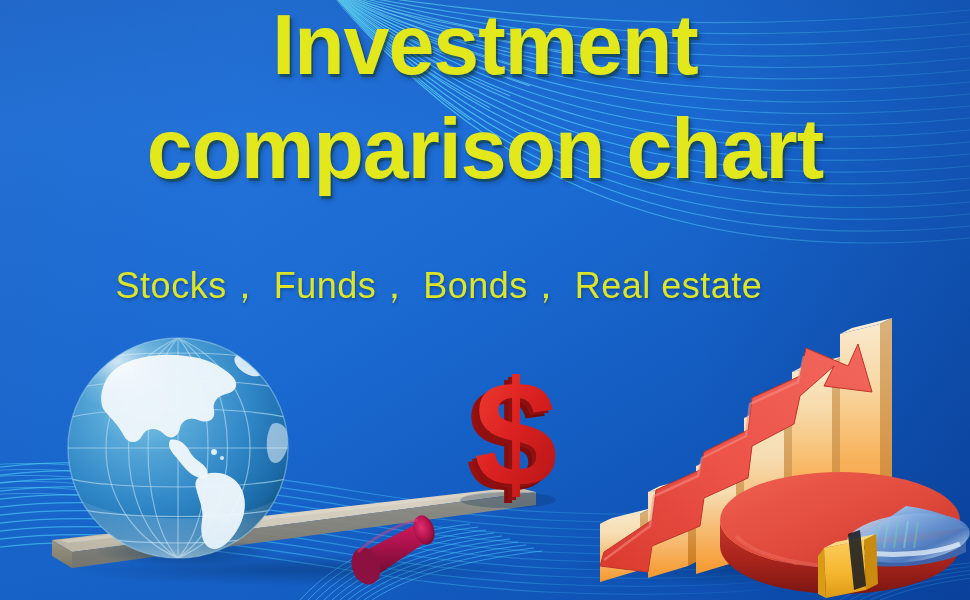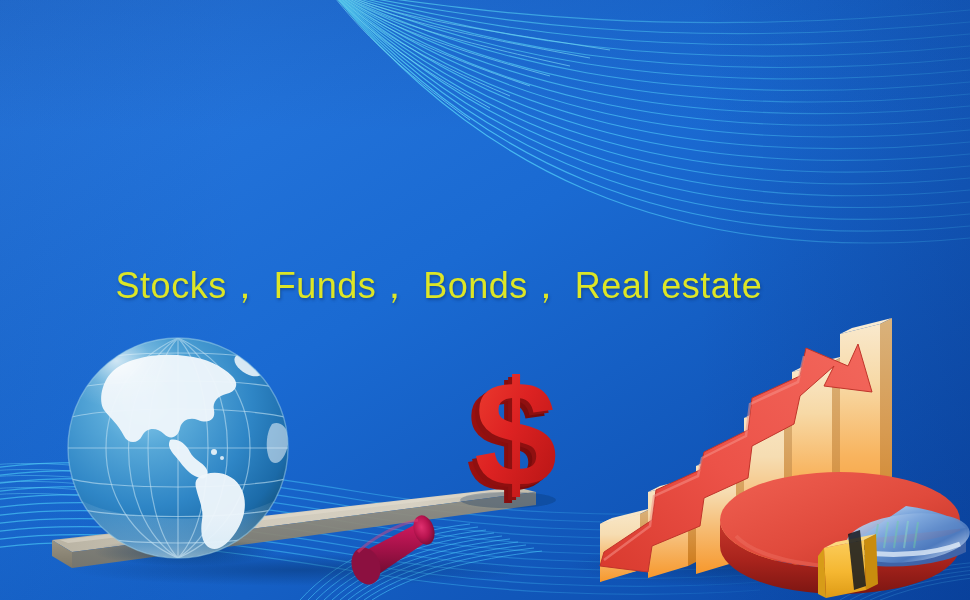--- a/index.html
+++ b/index.html
@@ -470,16 +470,20 @@
         <polygon points="824,548 864,540 866,590 826,598" fill="url(#pieYellow)"></polygon>
         <polygon points="824,548 836,542 876,534 864,540" fill="#fbd980"></polygon>
         <polygon points="864,540 876,534 878,584 866,590" fill="#c98c0e"></polygon>
         <polygon points="818,556 824,548 826,598 818,594" fill="#d79c18"></polygon>
       </g>
 
       <polygon points="848,534 860,530 866,586 854,590" fill="#14181f" opacity="0.85"></polygon>
     </g>
   </svg>
 
+  <div class="title-wrap">
+    <span class="title-line l1">Investment</span>
+    <span class="title-line l2">comparison chart</span>
+  </div>
 
   <div class="subtitle">Stocks， Funds， Bonds， Real estate</div>
 
 </div>
 
 </body></html>

